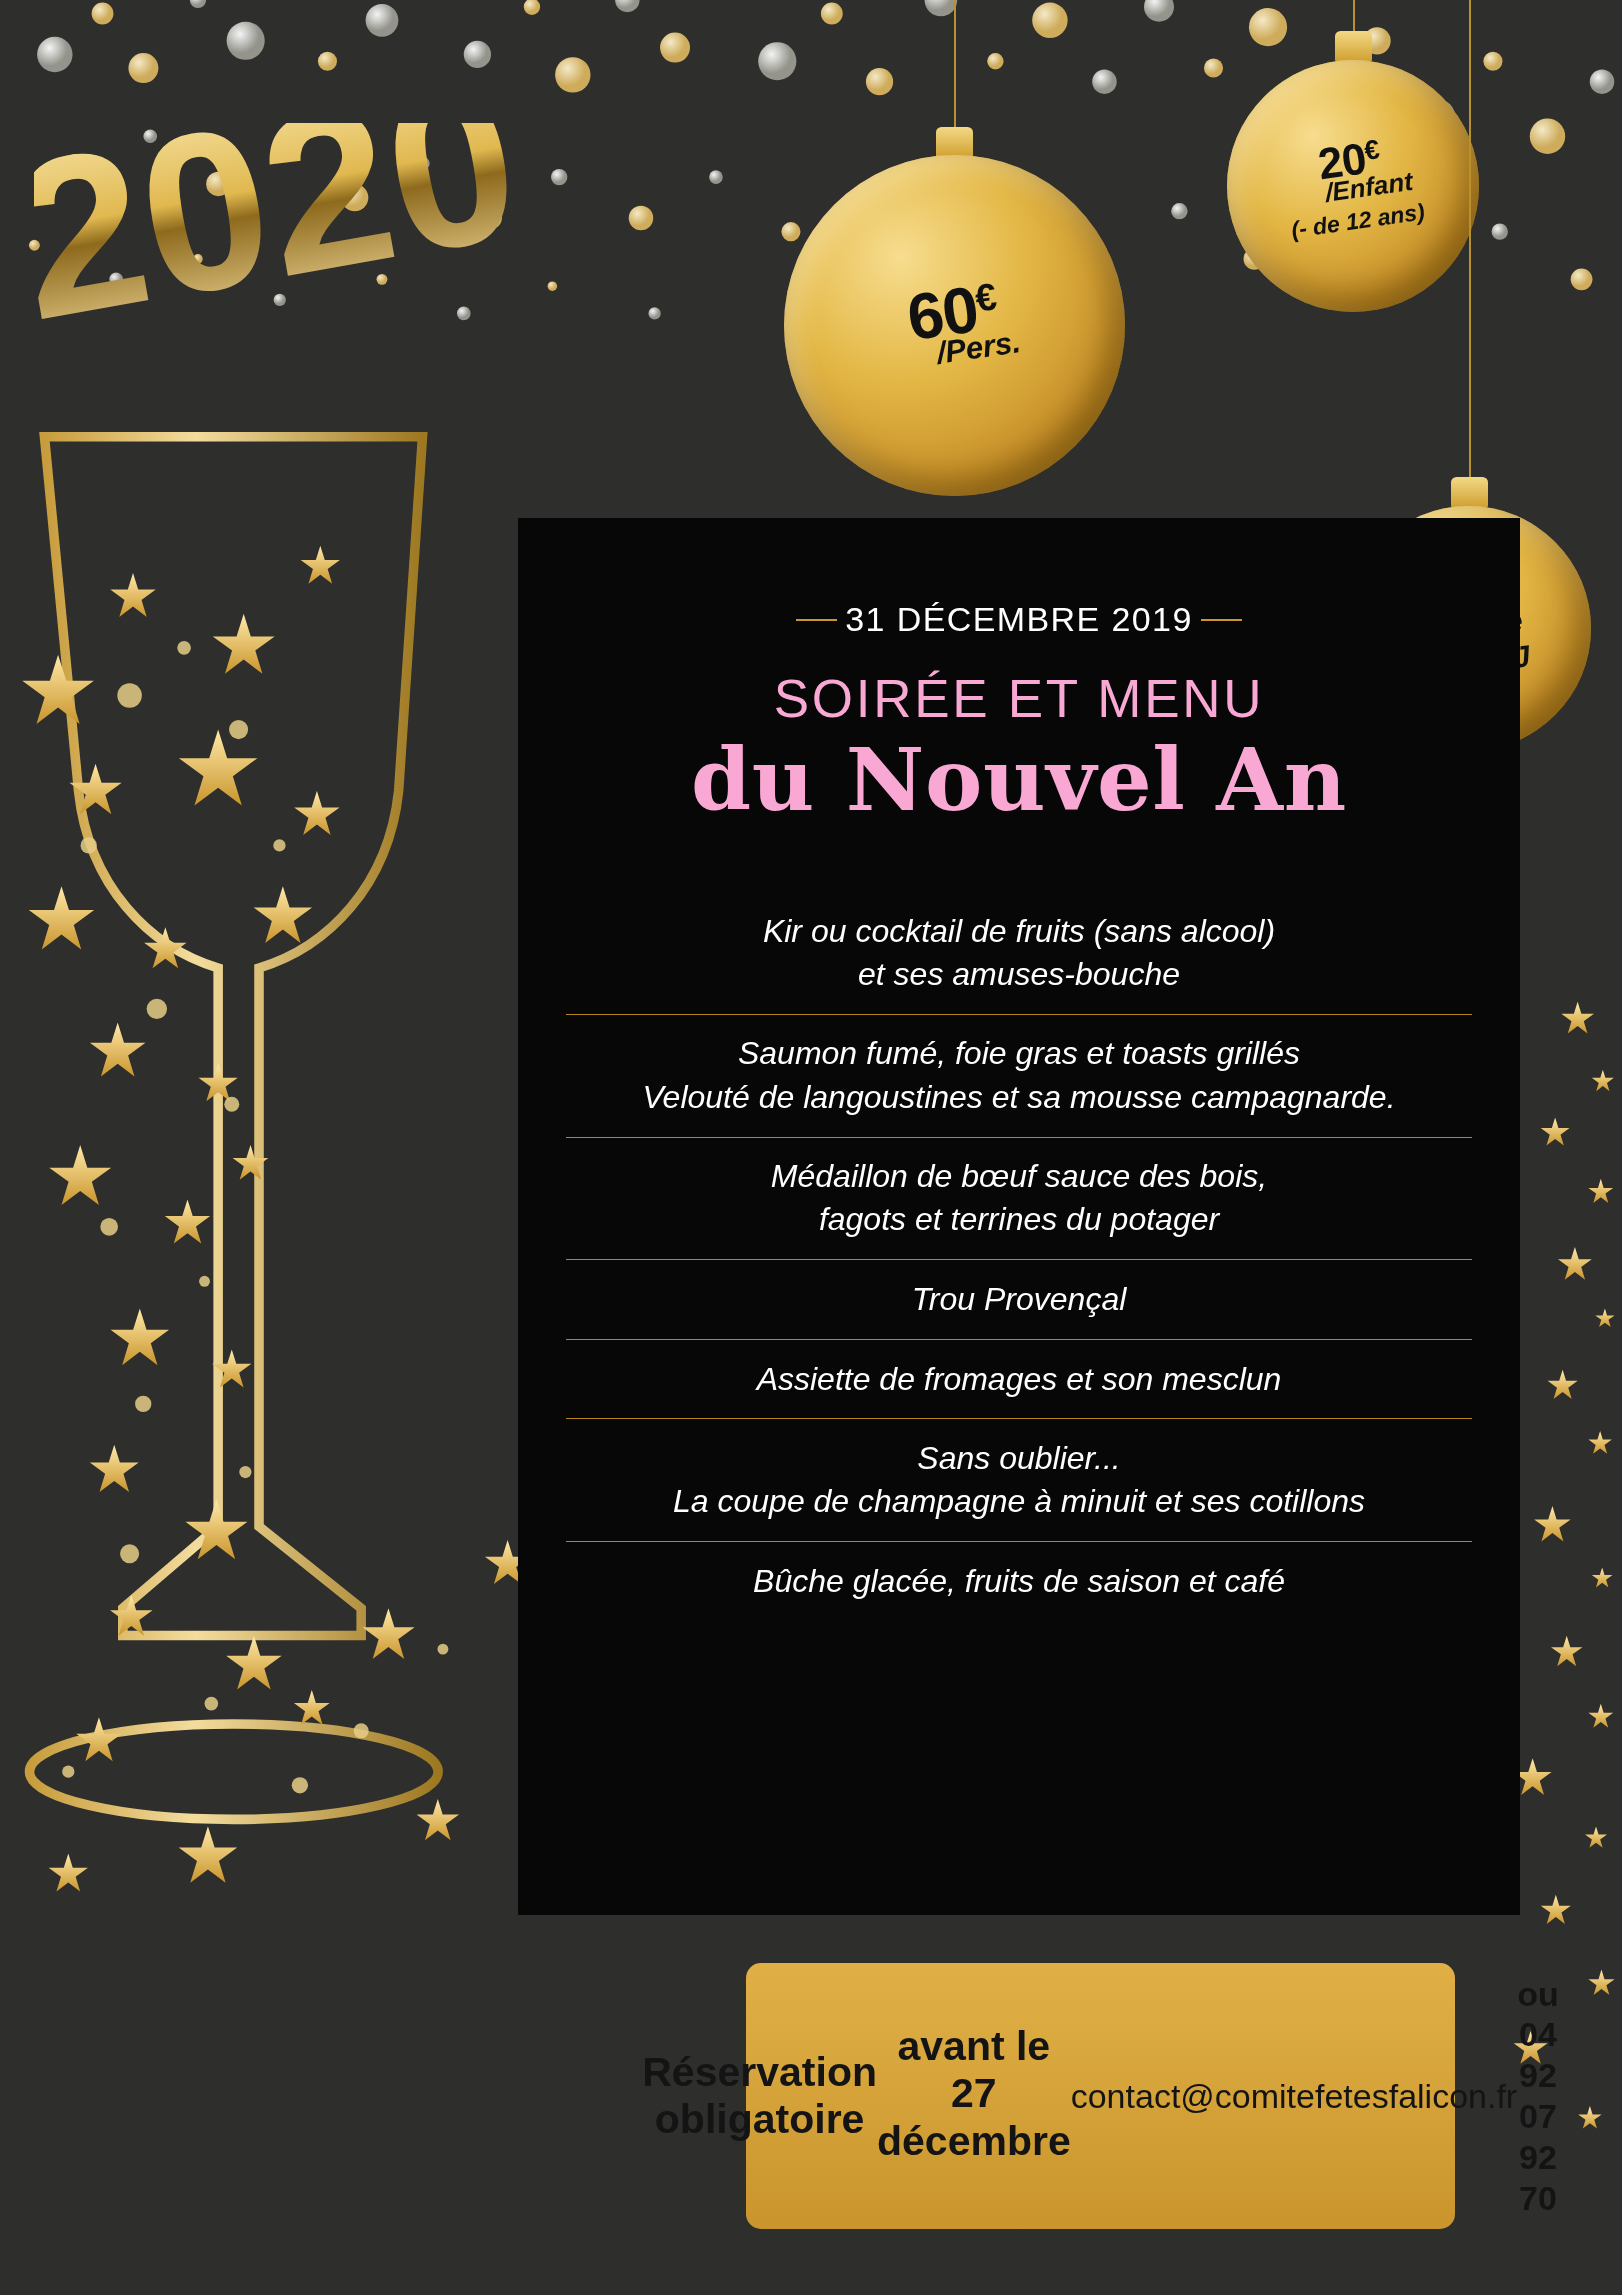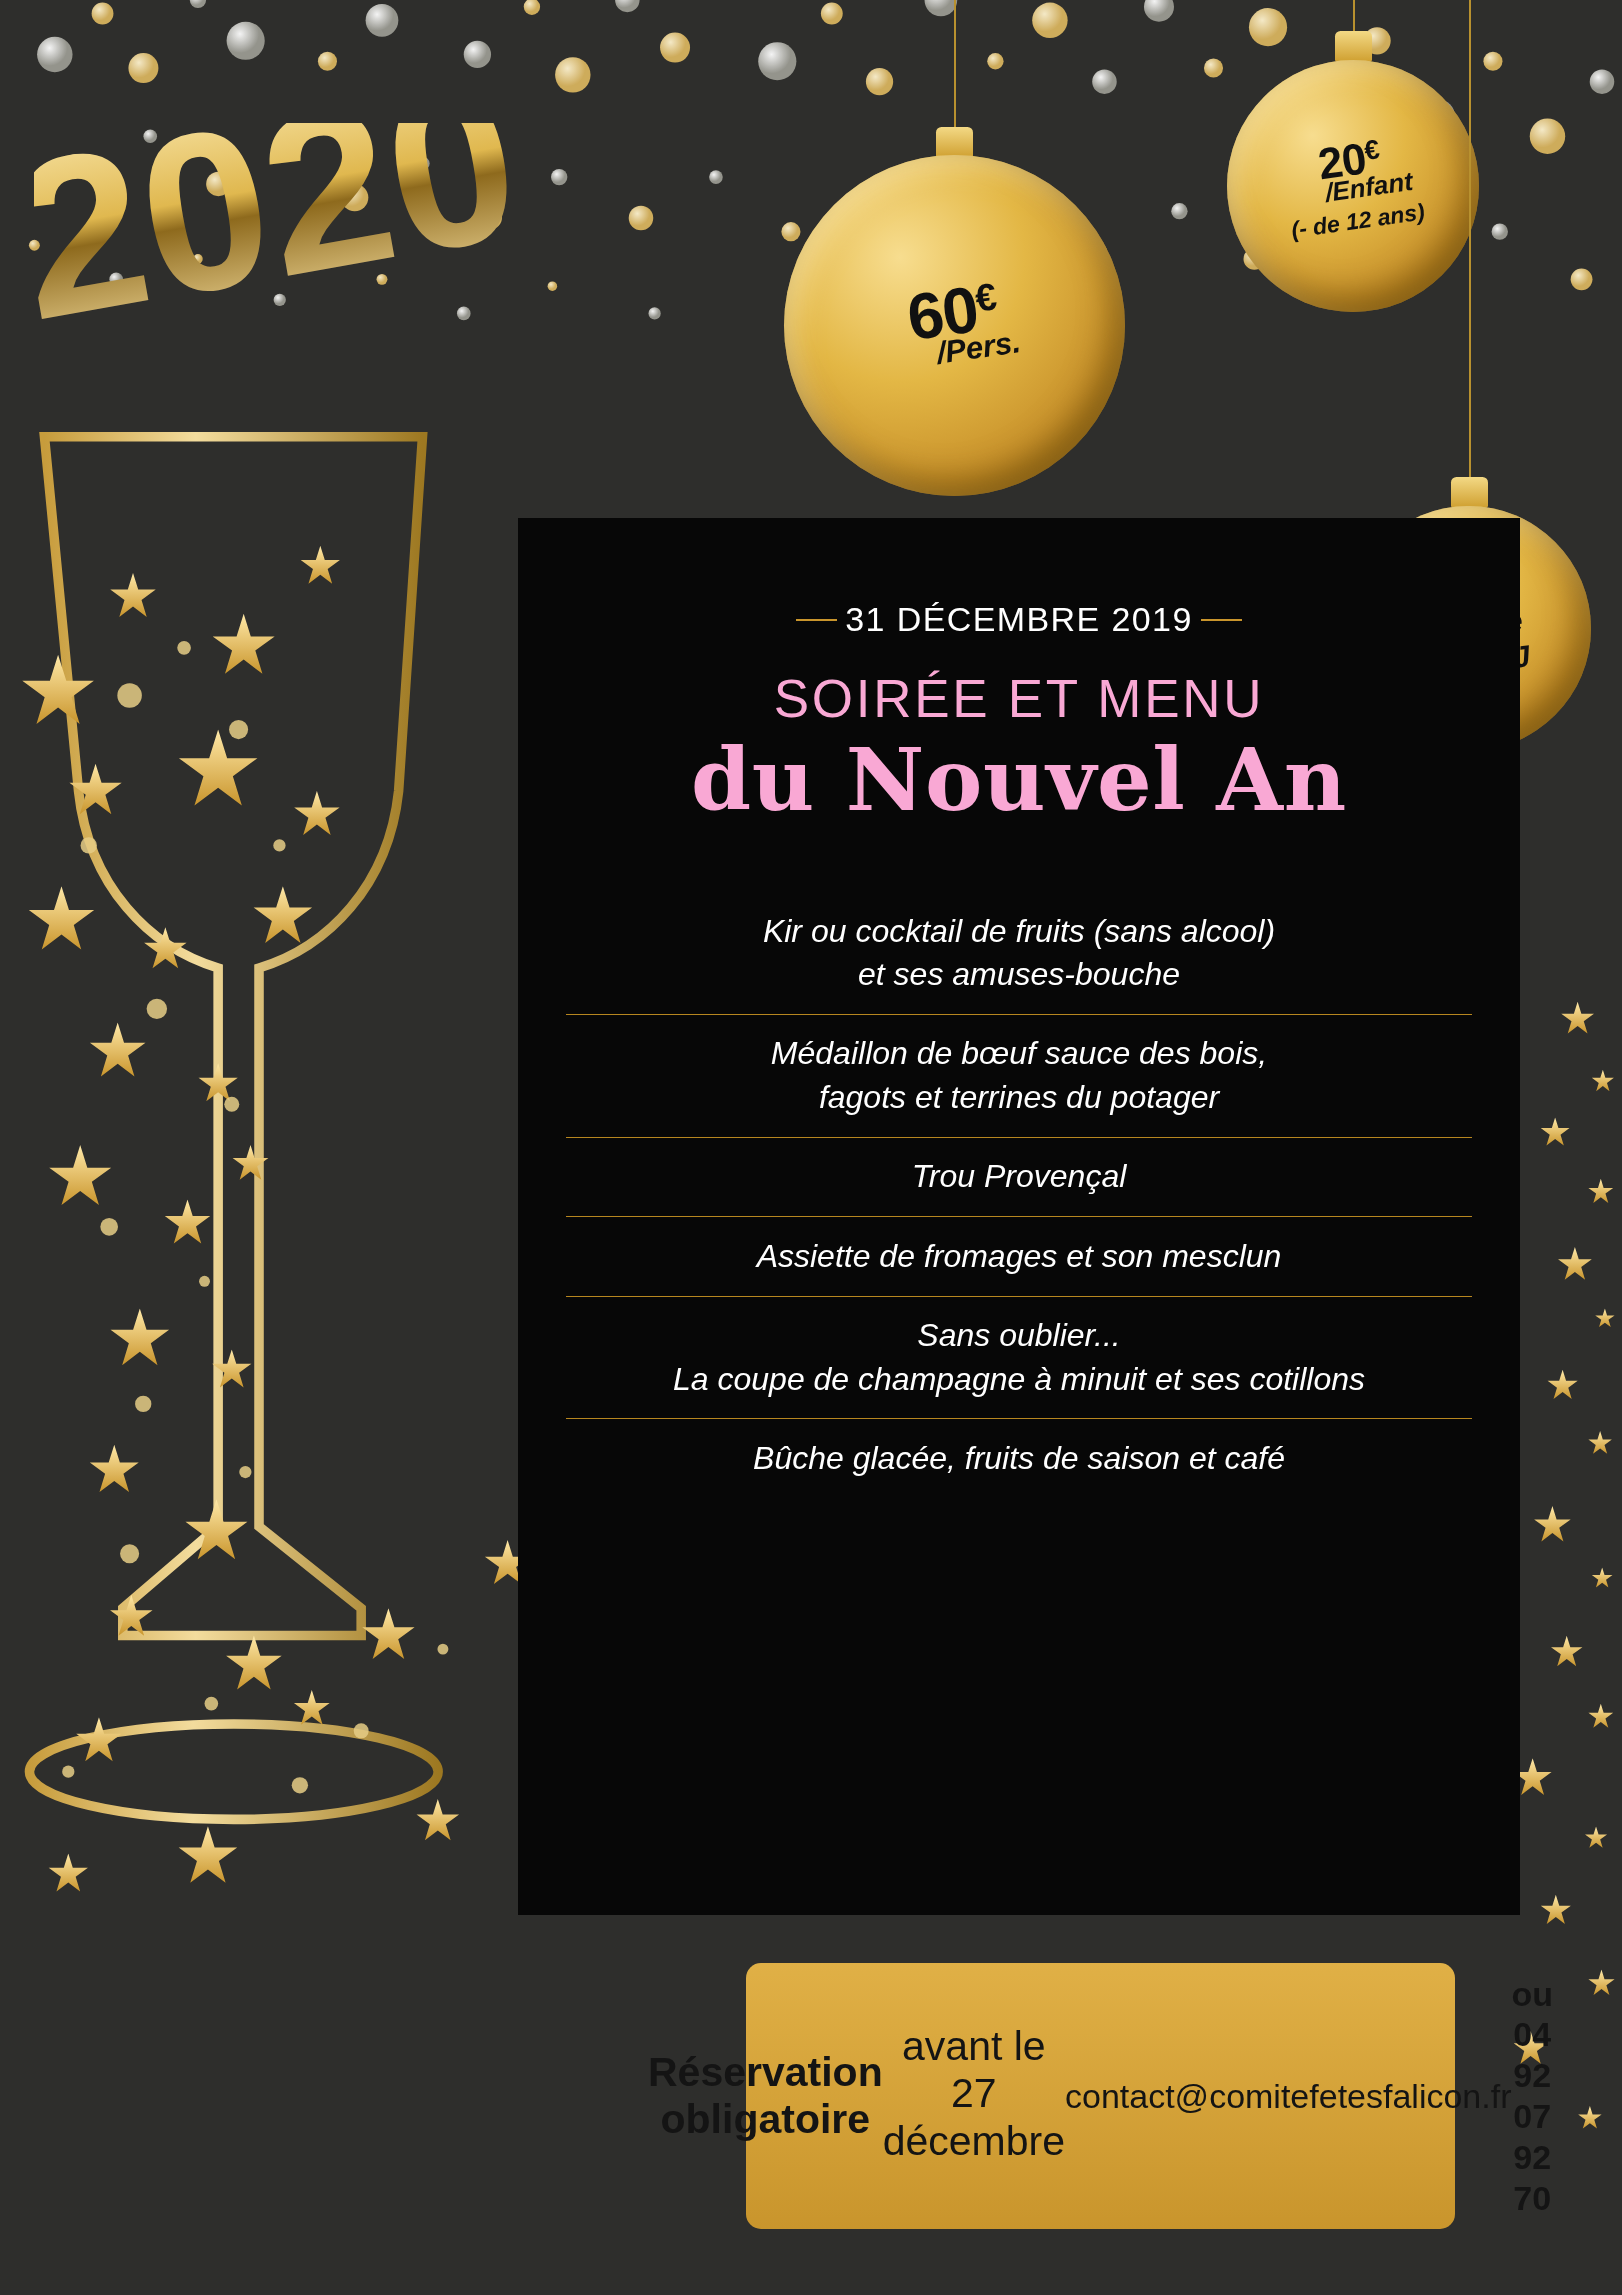--- a/index.html
+++ b/index.html
@@ -85,21 +85,21 @@
   .course + .course{border-top:1.4px solid #b6861f;}
 
   
   .reserv{
     position:absolute;left:746px;top:1963px;width:709px;height:266px;border-radius:15px;
     background:linear-gradient(180deg,#e0b046 0%,#c9952c 100%);
     display:flex;flex-direction:row;align-items:center;justify-content:center;
     text-align:center;color:#141414;
   }
   .reserv .l1{font-size:41px;font-weight:bold;line-height:1.15;}
-  .reserv .l2{font-size:41px;font-weight:normal;line-height:1.15;margin-bottom:4.1px;}
+  .reserv .l2{font-size:41px;font-weight:bold;line-height:1.15;margin-bottom:4.1px;}
   .reserv .l3{font-size:34px;font-weight:normal;line-height:1.2;}
   .reserv .l4{font-size:34px;font-weight:bold;line-height:1.2;}
 
   
   .stars-right{position:absolute;right:0;top:988px;width:191px;height:1227px;pointer-events:none;}
 </style>
 </head>
 <body>
 
 <div class="poster">
@@ -334,20 +334,21 @@
       <span class="date-rule"></span>
       <span class="date-txt">31 DÉCEMBRE 2019</span>
       <span class="date-rule"></span>
     </div>
 
     <div class="title1">SOIRÉE ET MENU</div>
     <div class="title2">du Nouvel An</div>
 
     <div class="courses">
       <div class="course">Kir ou cocktail de fruits (sans alcool)<br>et ses amuses-bouche</div>
+      <div class="course">Saumon fumé, foie gras et toasts grillés<br>Velouté de langoustines et sa mousse campagnarde.</div>
       <div class="course">Médaillon de bœuf sauce des bois,<br>fagots et terrines du potager</div>
       <div class="course">Trou Provençal</div>
       <div class="course">Assiette de fromages et son mesclun</div>
       <div class="course">Sans oublier...<br>La coupe de champagne à minuit et ses cotillons</div>
       <div class="course">Bûche glacée, fruits de saison et café</div>
     </div>
   </div>
 
   <div class="reserv">
     <div class="l1">Réservation obligatoire</div>

